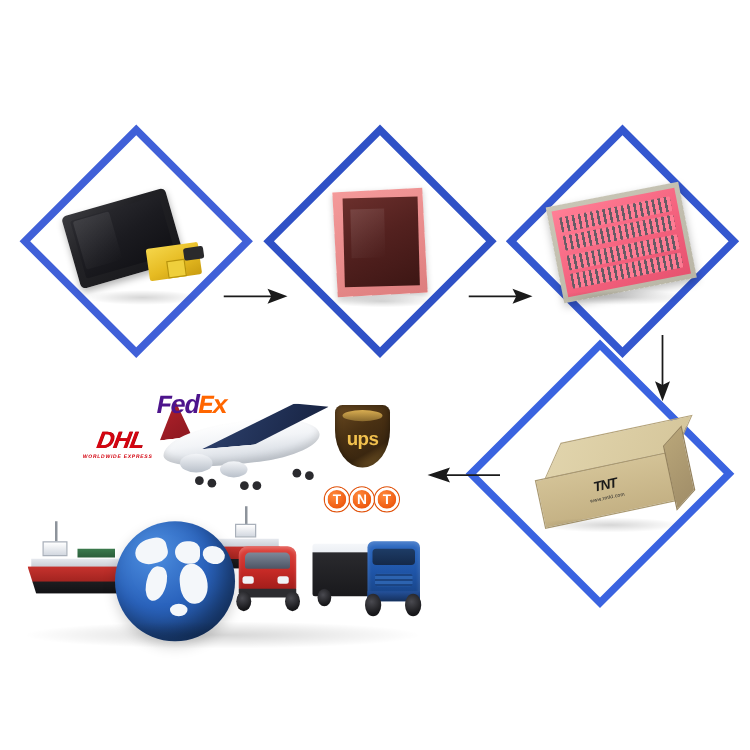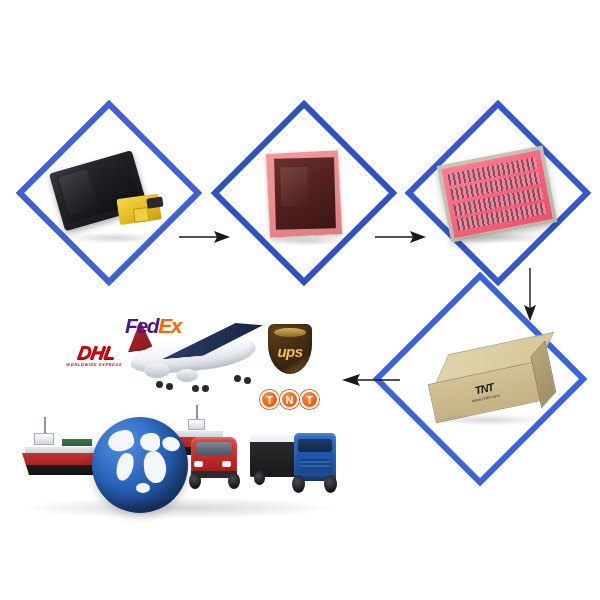--- a/index.html
+++ b/index.html
@@ -261,21 +261,20 @@
     box-shadow: inset 0 0 6px rgba(0,0,0,0.45);
     display: flex;
     align-items: center;
     justify-content: center;
     position: absolute;
   }
   .ups-text {
     font-size: 15px;
     font-weight: bold;
     color: #f2c14e;
-    font-style: italic;
     letter-spacing: -0.5px;
     margin-top: 4px;
   }
   .ups-swoosh {
     position: absolute;
     left: 6px; top: 4px;
     width: 32px; height: 9px;
     border-radius: 50%;
     background: linear-gradient(to bottom, #d9ae52, #8a6a2d);
   }
@@ -551,21 +550,21 @@
       <div class="plane-engine" style="left:14px; top:48px;"></div>
       <div class="plane-engine" style="left:46px; top:54px; width:22px; height:13px;"></div>
       <div class="plane-gear" style="left:26px; top:66px;"></div>
       <div class="plane-gear" style="left:36px; top:68px;"></div>
       <div class="plane-gear" style="left:62px; top:70px;"></div>
       <div class="plane-gear" style="left:72px; top:70px;"></div>
       <div class="plane-gear" style="left:104px; top:60px;"></div>
       <div class="plane-gear" style="left:114px; top:62px;"></div>
     </div>
 
-    <div class="logo-fedex" style="left:115px; top:10px;">
+    <div class="logo-fedex" style="left:115px; top:10px;font-family:Liberation Mono, monospace;">
       <span class="fed">Fed</span><span class="ex">Ex</span>
     </div>
 
     <div class="logo-dhl" style="left:58px; top:38px;">
       <div class="dhl-main">DHL</div>
       <div class="dhl-sub">WORLDWIDE EXPRESS</div>
     </div>
 
     <div class="logo-ups" style="left:258px; top:19px;">
       <div class="ups-swoosh"></div>

